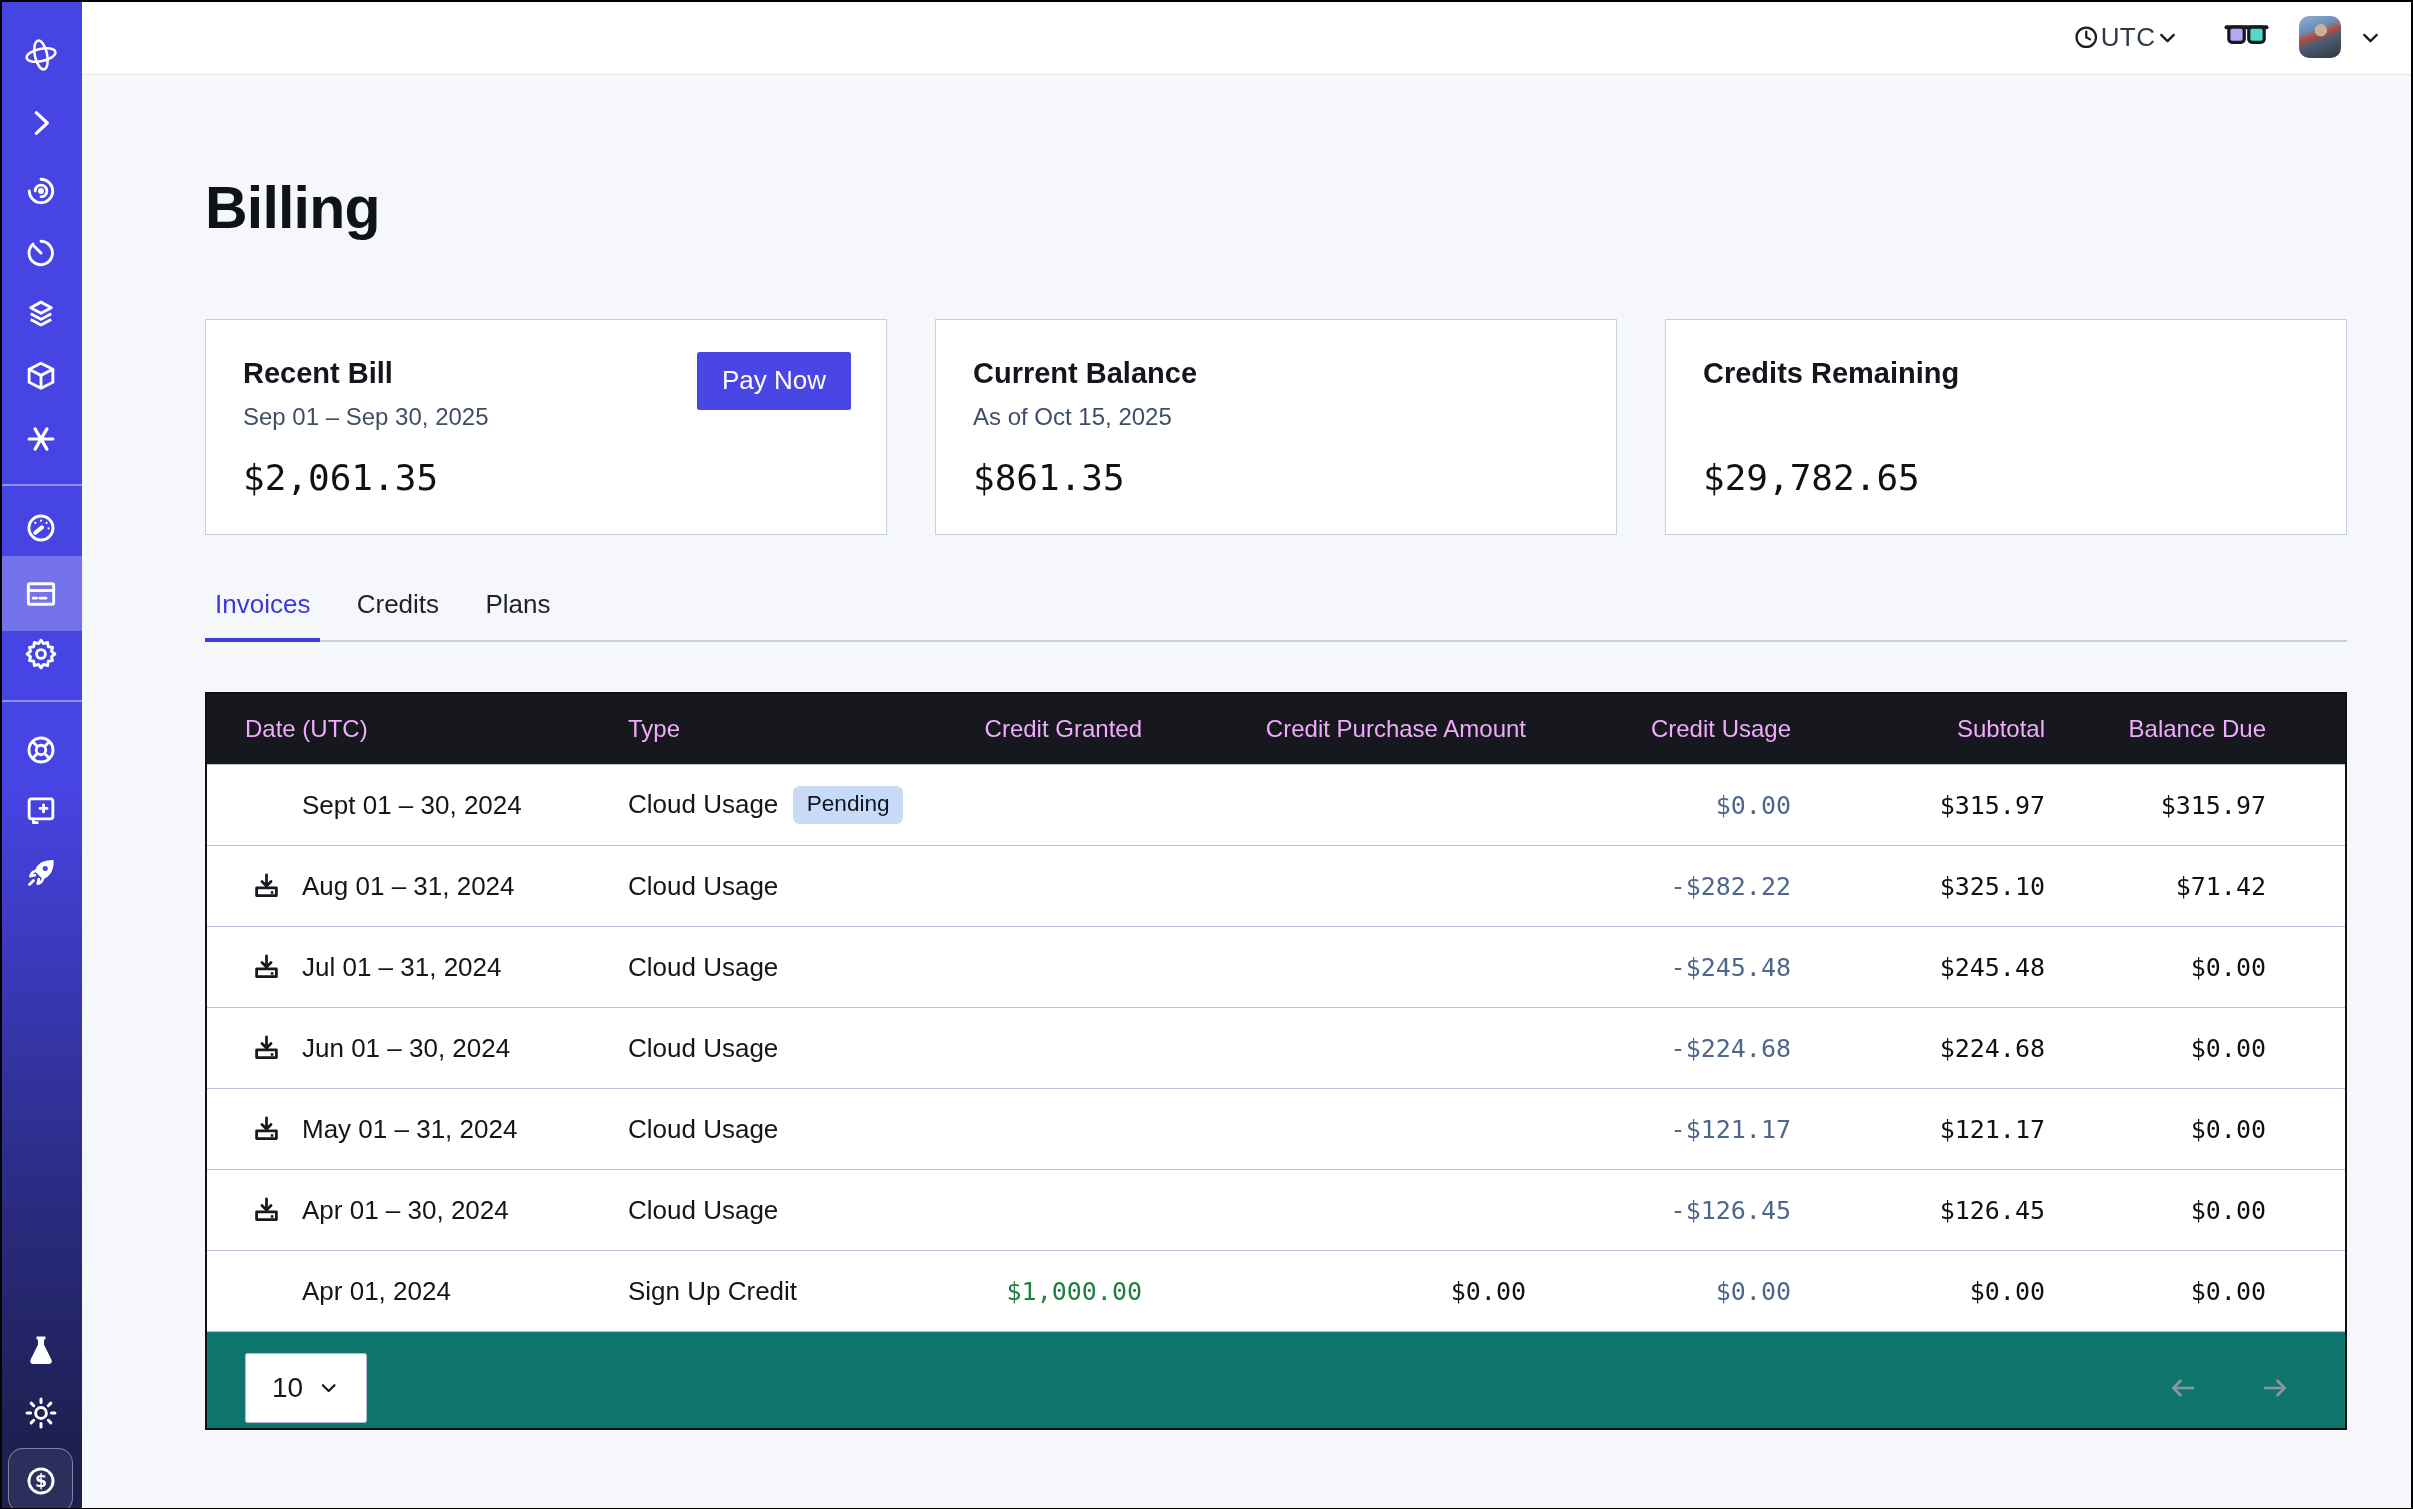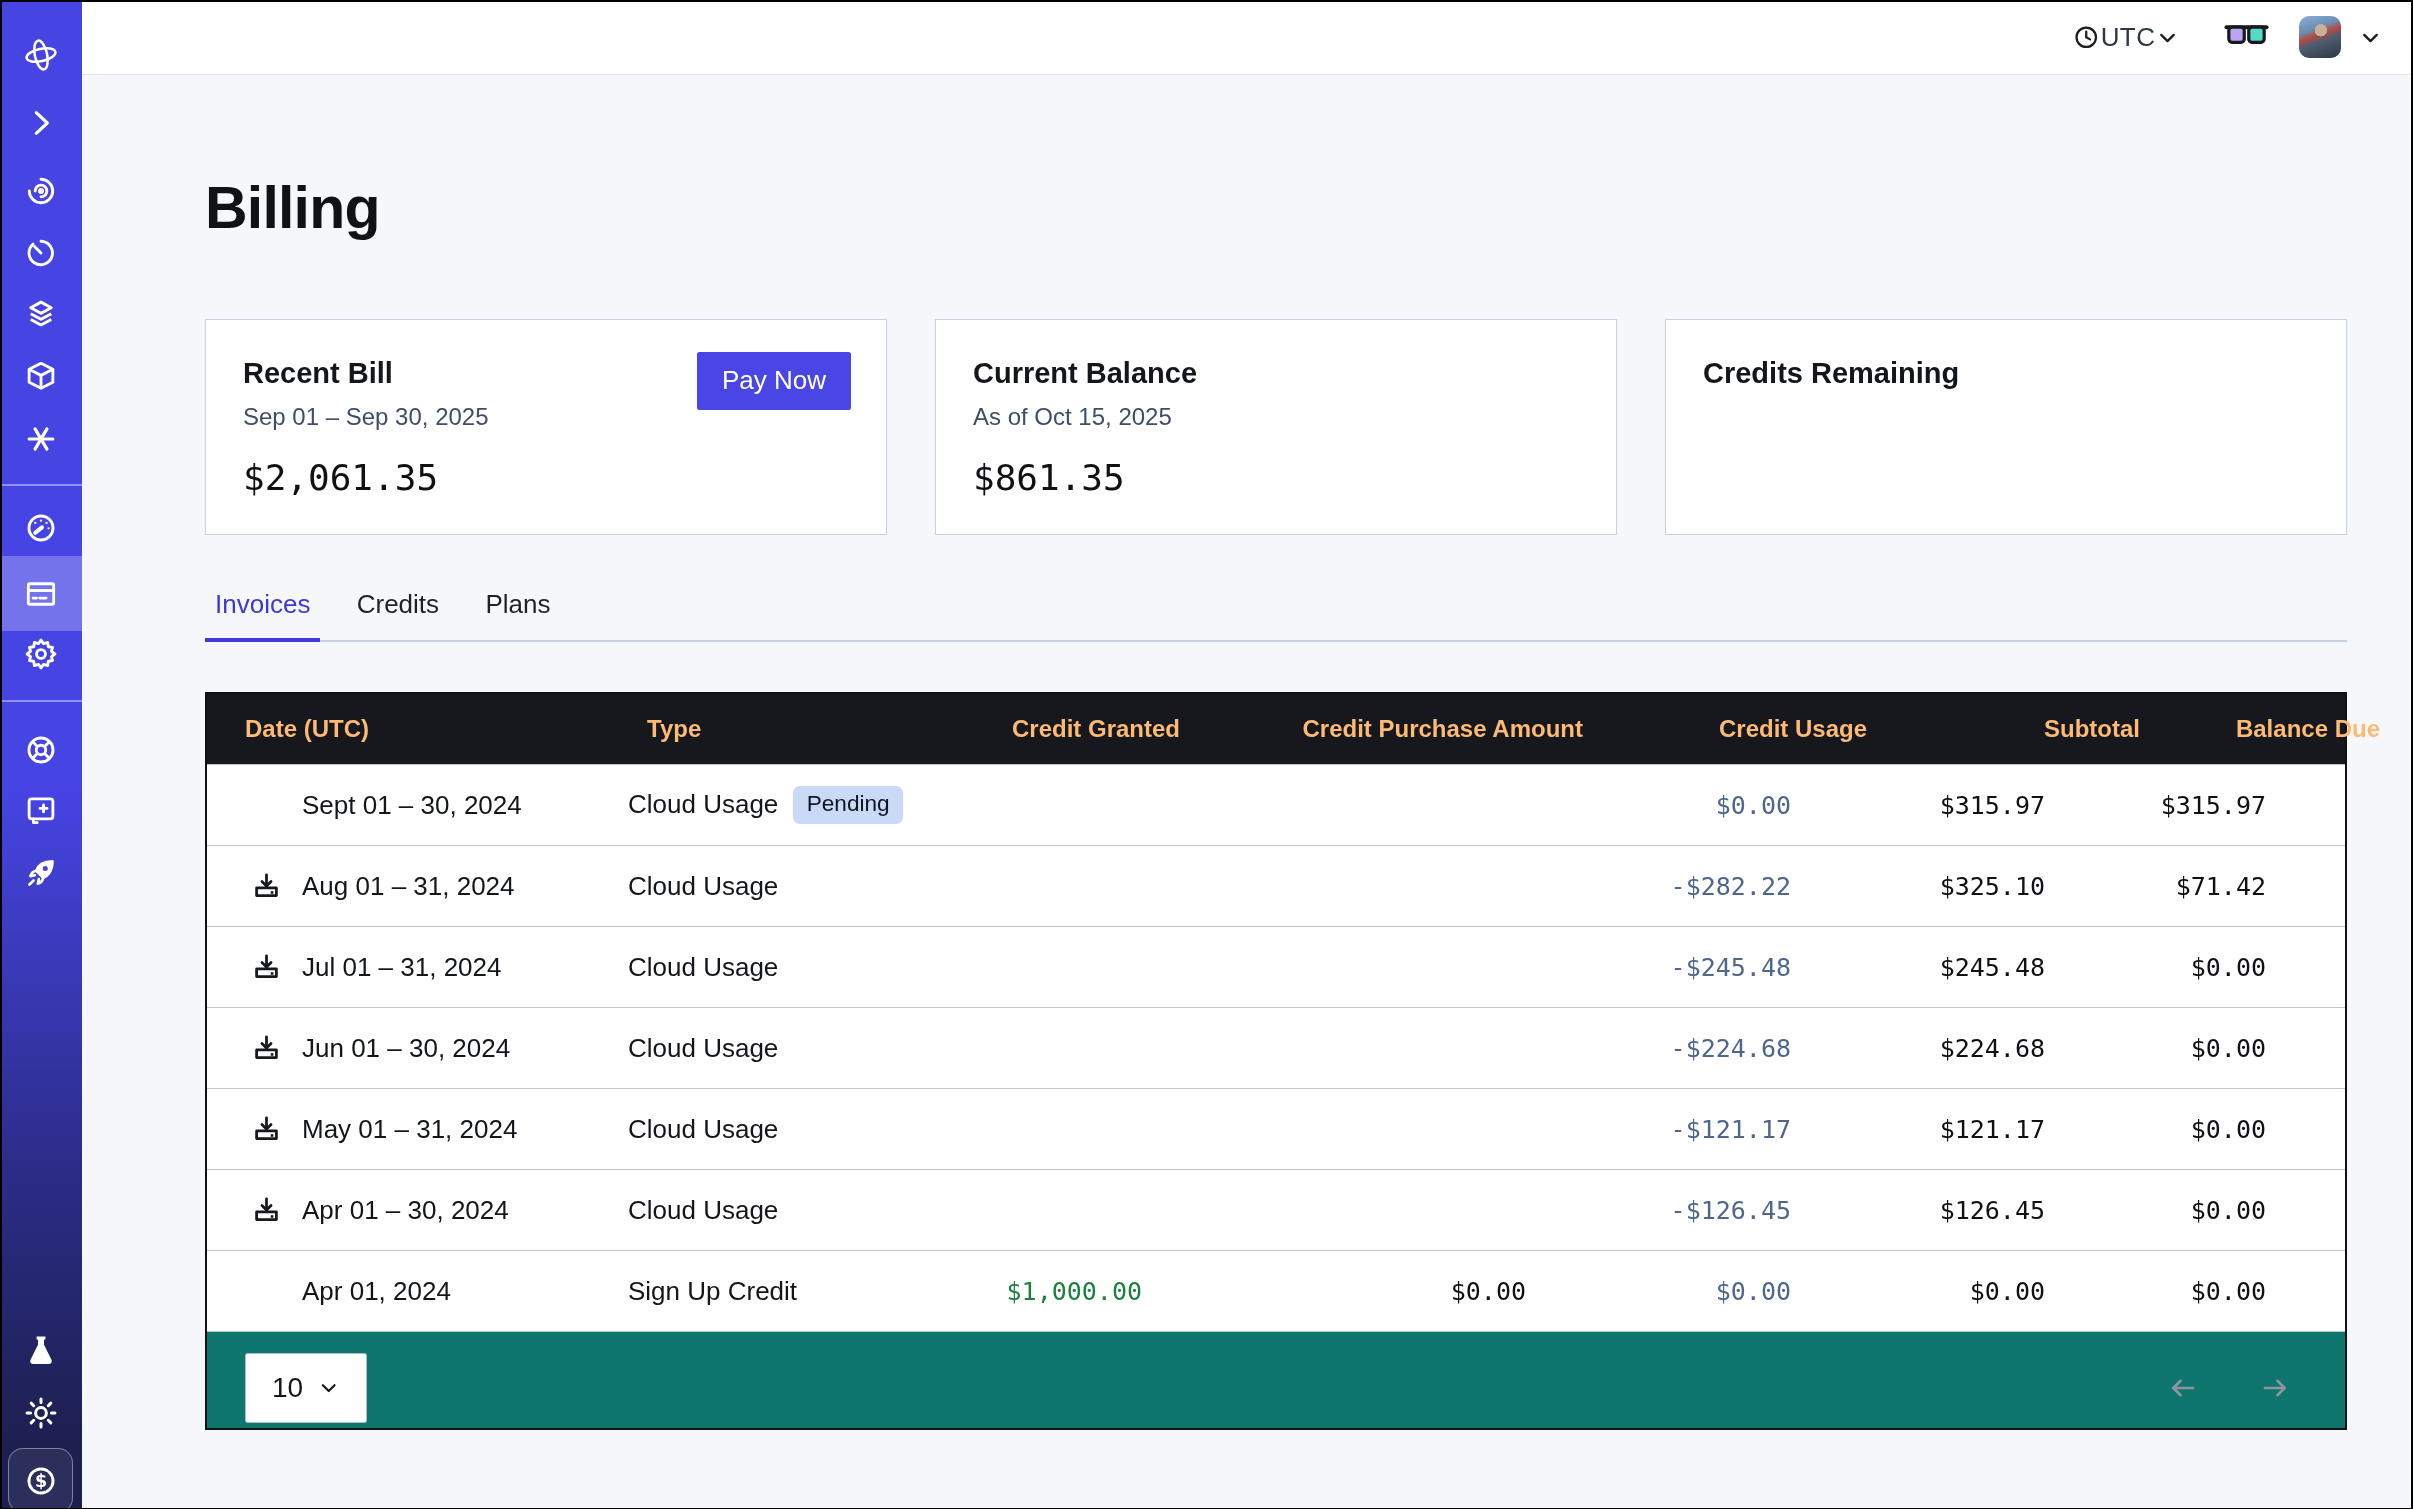--- a/index.html
+++ b/index.html
@@ -58,21 +58,21 @@
 
   .tabs { margin:52px 66px 0 123px; position:relative; height:55px; }
   .tabs::after { content:""; position:absolute; left:0; right:0; bottom:0; height:1.7px; background:#C9D1DF; }
   .tab { display:inline-block; font-size:26px; color:#1E2127; padding:1.7px 10px 22px; margin-right:22.6px; cursor:pointer; position:relative; }
   .tab.active { color:#3D38D8; }
   .tab.active::after { content:""; position:absolute; left:0; right:0; bottom:0; height:4.2px; background:#403CDC; z-index:2; }
 
   
   .invoice-table { margin:50px 66px 0 123px; background:#fff; border:2.5px solid #101114; }
   .tgrid { display:grid; grid-template-columns:383px 335px 179px 384px 265px 254px 221px; padding:0 78px 0 38px; align-items:center; }
-  .thead { background:#17181D; color:#fdba74; height:70px; font-size:24px; font-weight:700;gap:19px; }
+  .thead { background:#17181D; color:#f0abfc; height:70px; font-size:24px; font-weight:400; }
   .thead .r, .trow .r { text-align:right; }
   .trow { height:81px; border-top:1.7px solid #B9C6DA; font-size:26px; color:#13161B; background:#fff; }
   .date-cell { display:flex; align-items:center; }
   .dl-slot { width:33px; height:33px; margin-left:5px; margin-right:19px; flex:none; }
   .dl-slot svg { width:33px; height:33px; display:block; }
   .type-cell { display:flex; align-items:center; }
   .badge { display:inline-block; background:#C9DAF7; color:#0F1520; font-size:22.6px; line-height:1; padding:7.5px 13.4px 8.4px; border-radius:6.7px; margin-left:15px; }
   .num { font-family:"DejaVu Sans Mono", monospace; font-size:25px; color:#0F1114; }
   .usage { color:#4F678C; }
   .green { color:#1E8040; }
@@ -256,20 +256,21 @@
       <button class="pay-now">Pay Now</button>
     </div>
     <div class="card">
       <div class="card-title">Current Balance</div>
       <div class="card-sub">As of Oct 15, 2025</div>
       <div class="card-amount">$861.35</div>
     </div>
     <div class="card">
       <div class="card-title">Credits Remaining</div>
       <div class="card-sub"></div>
+      <div class="card-amount">$29,782.65</div>
     </div>
   </div>
 
   <div class="tabs">
     <span class="tab active">Invoices</span>
     <span class="tab">Credits</span>
     <span class="tab">Plans</span>
   </div>
 
   <div class="invoice-table">

